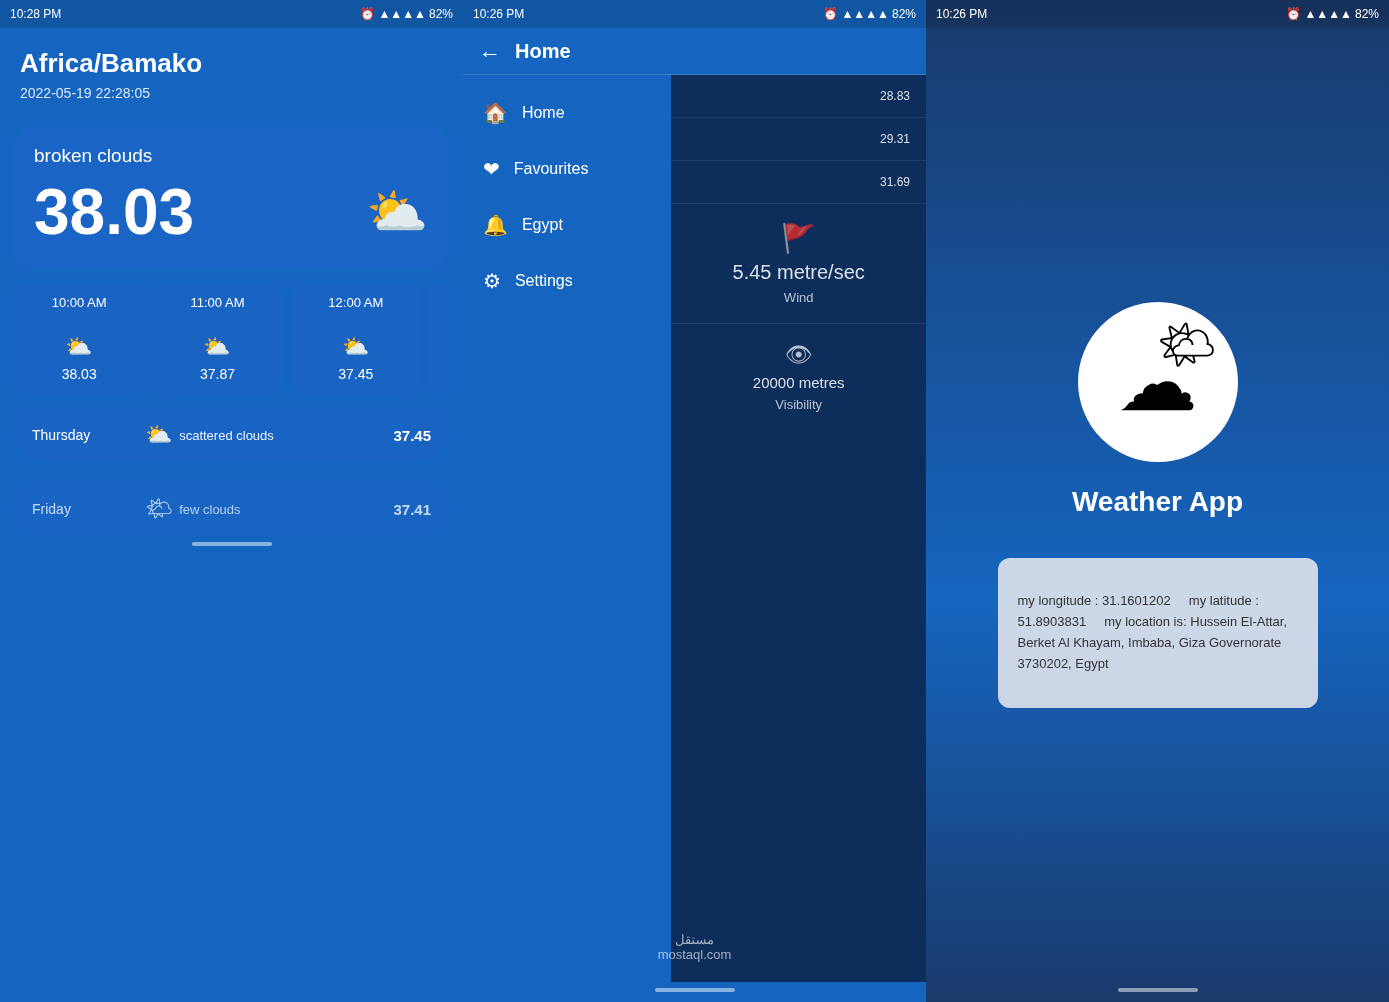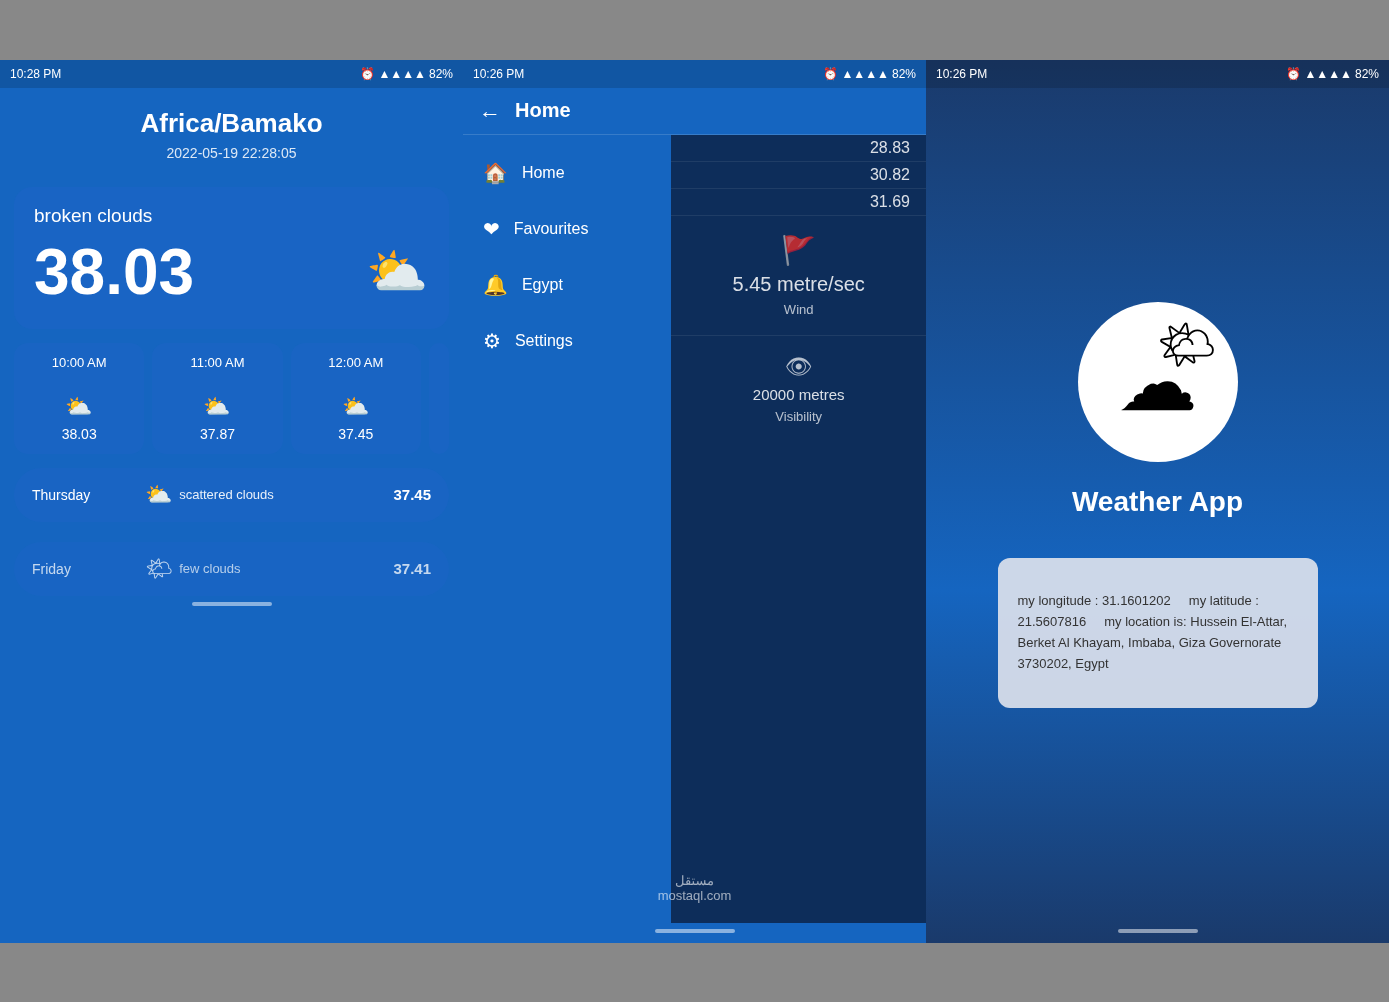--- a/index.html
+++ b/index.html
@@ -10,21 +10,21 @@
       align-items: center;
       width: 1389px;
       height: 1002px;
       font-family: 'Arial', sans-serif;
       overflow: hidden;
     }
     .screens-container {
       display: flex;
       flex-direction: row;
       width: 1389px;
-      height: 883px;
+      height: 1002px;
       background: #777;
       gap: 0;
     }
 
     
     .screen {
       flex: 1;
       display: flex;
       flex-direction: column;
       overflow: hidden;
@@ -43,21 +43,21 @@
       font-size: 12px;
       color: white;
       height: 28px;
     }
     .status-bar-left { font-size: 12px; font-weight: 500; }
     .status-icons { display: flex; align-items: center; gap: 3px; }
 
     
     .s1-header {
       padding: 20px 20px 10px;
-      text-align: center;
+      text-align: left;
       color: white;
     }
     .s1-city { font-size: 26px; font-weight: bold; margin-bottom: 6px; }
     .s1-date { font-size: 14px; color: rgba(255,255,255,0.85); margin-bottom: 16px; }
     .s1-weather-card {
       margin: 0 14px;
       background: rgba(30,100,200,0.5);
       border-radius: 18px;
       padding: 18px 20px 20px;
       color: white;
@@ -152,24 +152,24 @@
       flex: 1;
       background: #0d2d5a;
       display: flex;
       flex-direction: column;
       overflow: hidden;
     }
     .s2-data-item {
       display: flex;
       align-items: center;
       justify-content: flex-end;
-      padding: 4px 16px;
+      padding: 14px 16px;
       border-bottom: 1px solid rgba(255,255,255,0.08);
       color: rgba(255,255,255,0.85);
-      font-size: 16px;
+      font-size: 12px;
       font-weight: 500;
     }
     .s2-wind-section {
       display: flex;
       flex-direction: column;
       align-items: center;
       justify-content: center;
       padding: 18px;
       color: rgba(255,255,255,0.7);
       border-bottom: 1px solid rgba(255,255,255,0.08);
@@ -358,21 +358,21 @@
           <span class="s2-menu-icon">⚙</span>
           <span>Settings</span>
         </div>
       </div>
 
       <div class="s2-main">
         <div class="s2-data-item">
           <span>28.83</span>
         </div>
         <div class="s2-data-item">
-          <span>30.82</span>
+          <span>29.31</span>
         </div>
         <div class="s2-data-item">
           <span>31.69</span>
         </div>
         <div class="s2-wind-section">
           <span class="s2-wind-icon">🚩</span>
           <span class="s2-wind-value">5.45 metre/sec</span>
           <span>Wind</span>
         </div>
         <div class="s2-visibility-section">
@@ -415,21 +415,21 @@
       <div class="s3-app-title">Weather App</div>
 
       <div class="s3-info-card">
         <div>
           <span>my longitude :</span>
           <span>31.1601202</span>
           &nbsp;&nbsp;&nbsp;
           <span>my latitude :</span>
         </div>
         <div>
-          <span>21.5607816</span>
+          <span>51.8903831</span>
           &nbsp;&nbsp;&nbsp;
           <span>my location is:</span>
           <span>Hussein El-Attar, Berket Al Khayam, Imbaba, Giza Governorate 3730202, Egypt</span>
         </div>
       </div>
     </div>
 
     <div class="home-indicator">
       <div class="home-bar"></div>
     </div>

